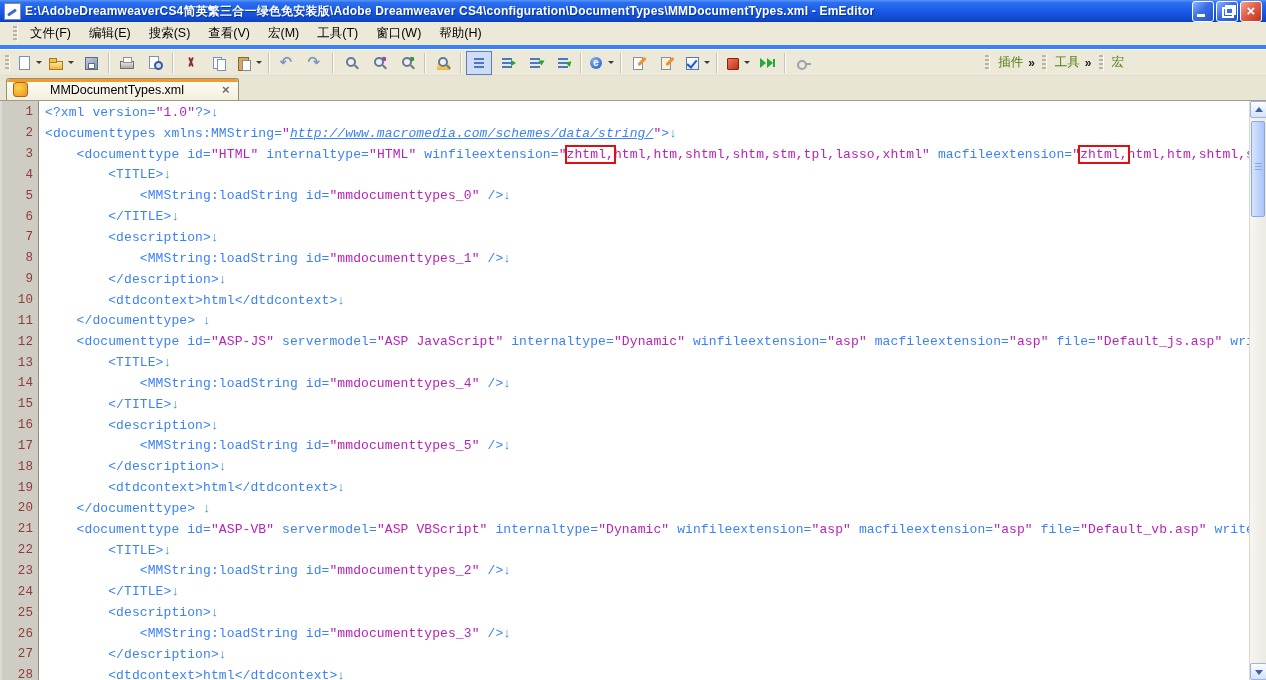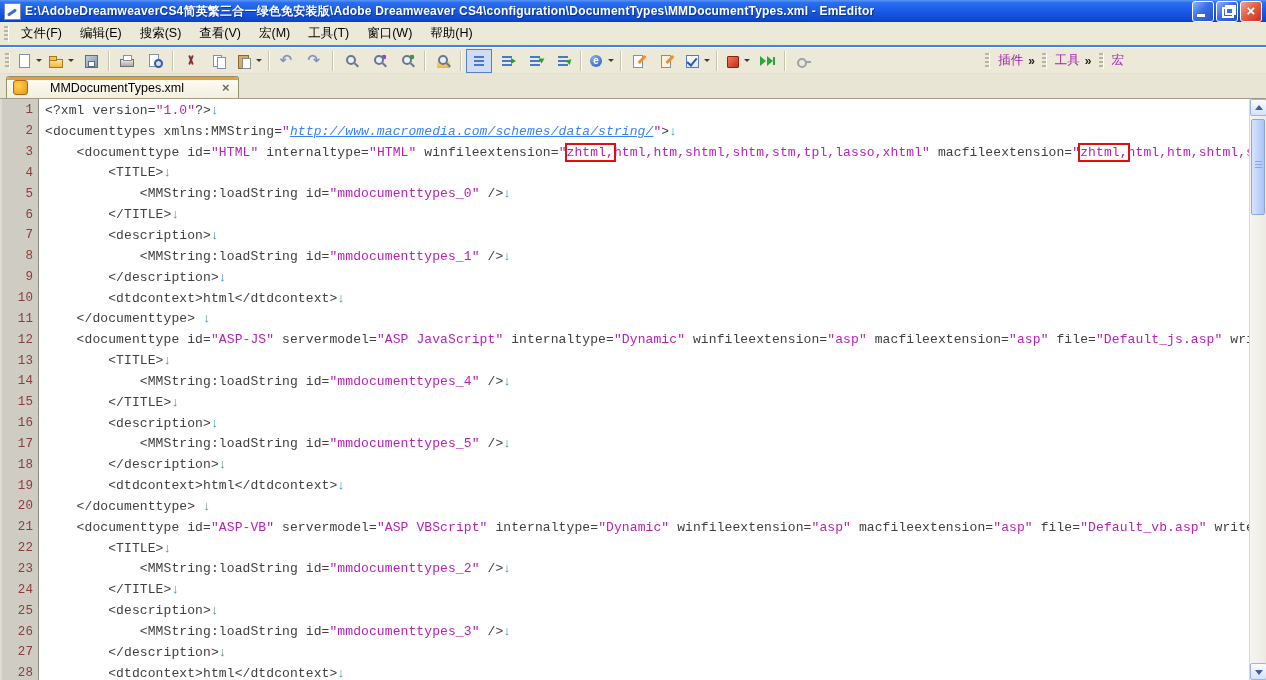--- a/index.html
+++ b/index.html
@@ -16,36 +16,36 @@
   .winbtns{display:flex;gap:2px;flex:0 0 auto;}
   .winbtn{width:20px;height:19px;border:1px solid #fff;border-radius:3px;position:relative;}
   .winbtn.b-min,.winbtn.b-max{background:linear-gradient(135deg,#8fb2fa 0%,#3b6fe8 45%,#2453c4 100%);}
   .winbtn.b-close{background:linear-gradient(135deg,#f2a68e 0%,#e4604a 45%,#c23318 100%);}
   .winbtn.b-min::after{content:"";position:absolute;left:4px;bottom:4px;width:8px;height:3px;background:#fff;}
   .winbtn.b-max::after{content:"";position:absolute;left:5px;top:5px;width:8px;height:7px;border:2px solid #fff;background:transparent;}
   .winbtn.b-max::before{content:"";position:absolute;left:8px;top:3px;width:7px;height:6px;border:2px solid #fff;background:#3b6fe8;}
   .winbtn.b-close::after{content:"×";position:absolute;left:0;top:-1px;width:100%;text-align:center;color:#fff;font-size:15px;font-weight:bold;line-height:19px;}
 
   
-  .menubar{height:23px;background:#ece9d8;display:flex;align-items:center;padding-left:1px;flex:0 0 auto;
-    border-bottom:2px solid #3b82f6;}
+  .menubar{height:23px;background:#ece9d8;display:flex;align-items:center;padding-left:10px;flex:0 0 auto;
+    border-bottom:4px solid #3b82f6;}
   .grip{width:4px;height:16px;margin:0 3px;background:repeating-linear-gradient(180deg,#b9b5a4 0 2px,#ece9d8 2px 4px);border-right:1px solid #fff;}
   .menu-item{padding:3px 9px 4px;font-size:12.5px;color:#000;cursor:default;}
 
   
   .toolbar{height:25px;background:#ece9d8;display:flex;align-items:center;padding-left:2px;flex:0 0 auto;position:relative;
     border-top:1px solid #fff;border-bottom:1px solid #e2dfce;}
   .tb-left{display:flex;align-items:center;}
   .tbtn{height:22px;min-width:22px;padding:0 1px;display:flex;align-items:center;justify-content:center;margin:0 1px;border:1px solid transparent;}
   .tbtn.pressed{border:1px solid #5a7fc0;background:#cfdcf3;}
   .tsep{width:1px;height:20px;background:#c6c2b0;border-right:1px solid #fff;margin:0 3px;}
   .dd{width:0;height:0;border-left:3px solid transparent;border-right:3px solid transparent;border-top:3px solid #3a3a3a;margin-left:3px;}
   .toolbar-stubs{margin-left:auto;margin-right:142px;display:flex;align-items:center;gap:4px;}
   .stub{display:flex;align-items:center;gap:5px;}
-  .stub .label{font-size:12.5px;color:#a21caf;}
+  .stub .label{font-size:12.5px;color:#4d7c0f;}
   .stub .chev{font-size:12px;font-weight:bold;color:#222;}
 
   
   .ticon{width:17px;height:16px;position:relative;display:inline-block;}
   .ic-new-document::before{content:"";position:absolute;left:3px;top:1px;width:9px;height:12px;background:#fff;border:1px solid #7a90b8;}
   .ic-open-file::before{content:"";position:absolute;left:1px;top:6px;width:12px;height:7px;background:linear-gradient(#ffe79c,#f0b73c);border:1px solid #a8781c;}
   .ic-open-file::after{content:"";position:absolute;left:1px;top:3px;width:6px;height:3px;background:#f2c352;border:1px solid #a8781c;}
   .ic-save::before{content:"";position:absolute;left:2px;top:2px;width:11px;height:11px;background:linear-gradient(135deg,#c2cddd,#8494b0);border:1px solid #5a6a88;}
   .ic-save::after{content:"";position:absolute;left:5px;top:8px;width:5px;height:4px;background:#fff;border:1px solid #5a6a88;}
   .ic-print::before{content:"";position:absolute;left:1px;top:6px;width:12px;height:6px;background:linear-gradient(#ececec,#a8a8a8);border:1px solid #707070;}
@@ -91,21 +91,21 @@
   .tab-close{margin-left:16px;color:#6a6a6a;font-size:13px;font-weight:bold;line-height:13px;}
 
   
   .editor{flex:1;background:#fff;position:relative;overflow:hidden;
     font-family:"Liberation Mono","DejaVu Sans Mono",monospace;font-size:13px;letter-spacing:0.1px;}
   .gutter-col{position:absolute;left:0;top:0;bottom:0;width:38px;background:#cfccc4;border-right:1px solid #8e8b80;box-shadow:inset 2px 0 0 #dedbd2;}
   .lines{position:absolute;left:0;top:0;right:17px;bottom:0;overflow:hidden;padding-top:1px;}
   .line{display:flex;height:20.85px;align-items:center;white-space:pre;}
   .ln{width:39px;min-width:39px;box-sizing:border-box;text-align:right;padding-right:6px;color:#8b3d3d;font-size:12.5px;z-index:1;}
   .code{padding-left:6px;white-space:pre;}
-  .tk-k{color:#404040;}
+  .tk-k{color:#3b82f6;}
   .tk-v{color:#b822b8;}
   .tk-u{color:#3b82f6;text-decoration:underline;font-style:italic;}
   .tk-nl{color:#3d96b4;}
   .tk-box{outline:2px solid #dd1111;outline-offset:0;text-align:right;}
 
   
   .vscroll{position:absolute;top:0;right:0;bottom:0;width:17px;background:linear-gradient(90deg,#f6f5f1,#eceae2);border-left:1px solid #dcd9cc;box-sizing:border-box;}
   .sbtn{position:absolute;left:0;width:17px;height:17px;background:linear-gradient(180deg,#fdfdfe,#d4e2fa);border:1px solid #9bb4e2;border-radius:2px;box-sizing:border-box;}
   .sbtn.up{top:0;}
   .sbtn.down{bottom:0;}

